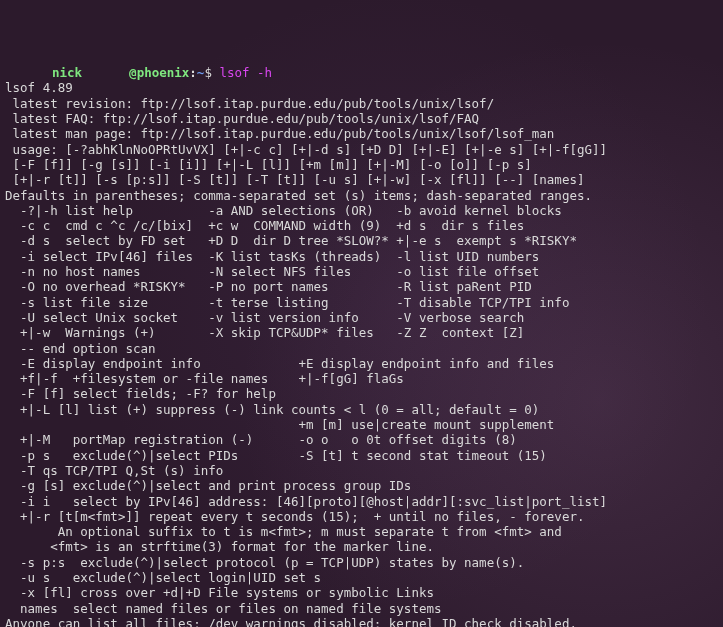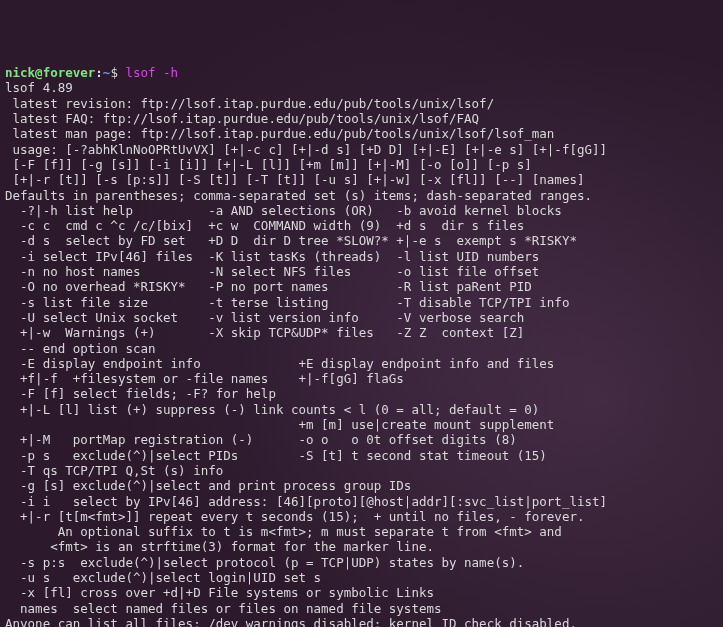--- a/index.html
+++ b/index.html
@@ -15,34 +15,34 @@
       radial-gradient(circle at 600px 400px, rgba(180,130,180,0.15) 0%, rgba(0,0,0,0) 50%),
       radial-gradient(circle at 400px 300px, rgba(120,80,140,0.12) 0%, rgba(0,0,0,0) 60%);
     font-family: "DejaVu Sans Mono", "Liberation Mono", "Courier New", monospace;
     font-size: 12.5px;
     line-height: 15.3px;
     color: #d9d9d9;
     white-space: pre;
     padding: 4px 5px;
     box-sizing: border-box;
   }
-  .user { color: #7fe67f; font-weight: bold; }
+  .user { color: #7fe67f; font-weight: bold; margin-left: 47px; }
   .host { color: #7fe67f; font-weight: bold; }
   .colon { color: #d9d9d9; font-weight: bold; }
   .path { color: #6e9bf2; font-weight: bold; }
   .dollar { color: #d9d9d9; }
   .cmd { color: #d946ef; }
   .out { color: #d9d9d9; }
 </style>
 </head>
 <body>
 
 
 
-<span><span class="user">nick</span><span class="user">@</span><span class="host">forever</span><span class="colon">:</span><span class="path">~</span><span class="dollar">$</span> <span class="cmd">lsof -h</span></span>
+<span><span class="user">nick</span><span class="user">@</span><span class="host">phoenix</span><span class="colon">:</span><span class="path">~</span><span class="dollar">$</span> <span class="cmd">lsof -h</span></span>
 <div class="out" id="output">lsof 4.89
  latest revision: ftp://lsof.itap.purdue.edu/pub/tools/unix/lsof/
  latest FAQ: ftp://lsof.itap.purdue.edu/pub/tools/unix/lsof/FAQ
  latest man page: ftp://lsof.itap.purdue.edu/pub/tools/unix/lsof/lsof_man
  usage: [-?abhKlnNoOPRtUvVX] [+|-c c] [+|-d s] [+D D] [+|-E] [+|-e s] [+|-f[gG]]
  [-F [f]] [-g [s]] [-i [i]] [+|-L [l]] [+m [m]] [+|-M] [-o [o]] [-p s]
  [+|-r [t]] [-s [p:s]] [-S [t]] [-T [t]] [-u s] [+|-w] [-x [fl]] [--] [names]
 Defaults in parentheses; comma-separated set (s) items; dash-separated ranges.
   -?|-h list help          -a AND selections (OR)   -b avoid kernel blocks
   -c c  cmd c ^c /c/[bix]  +c w  COMMAND width (9)  +d s  dir s files

